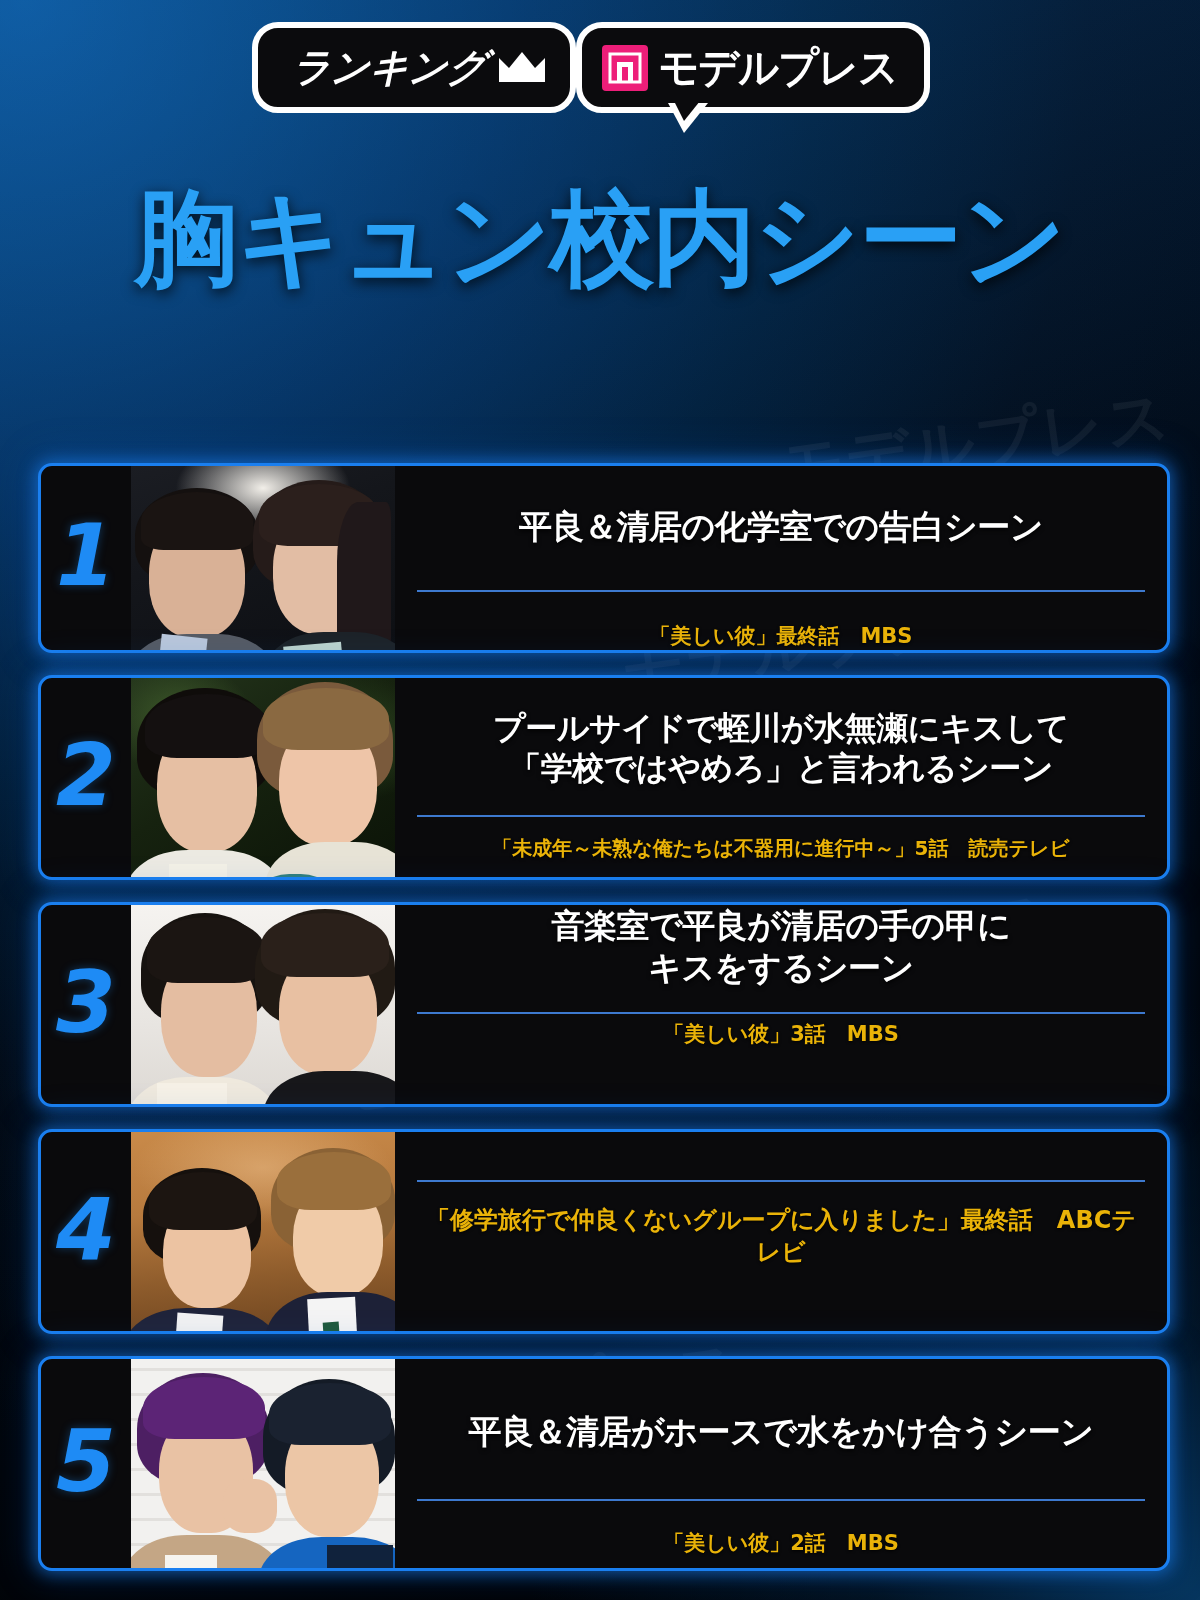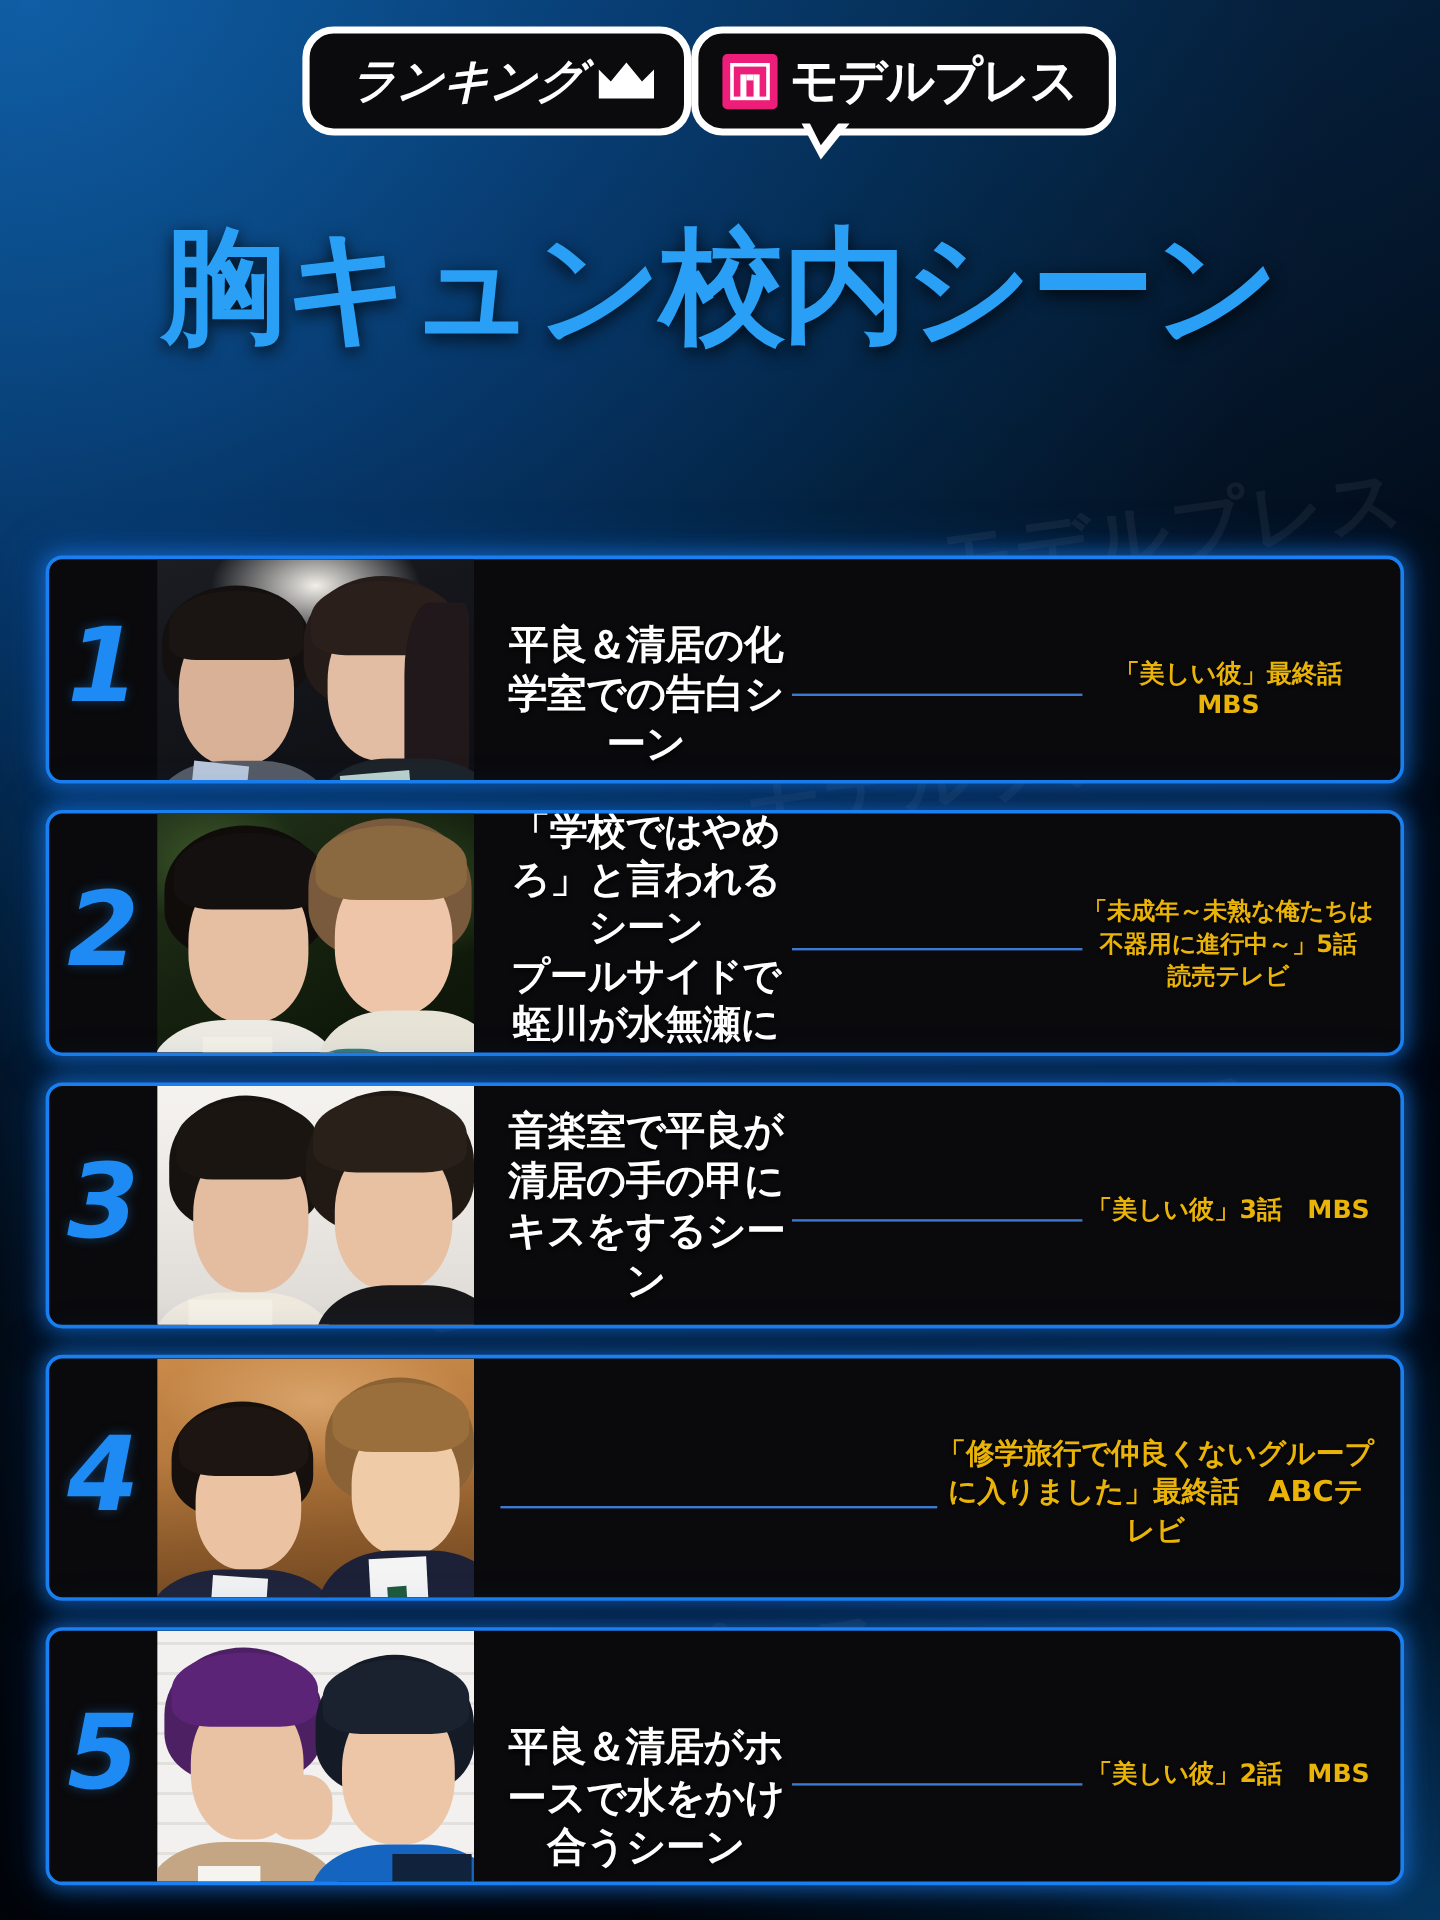--- a/index.html
+++ b/index.html
@@ -171,22 +171,22 @@
     width:264px;
     flex:0 0 264px;
     position:relative;
     overflow:hidden;
     background:#111;
   }
   .thumb .photo{ position:absolute; inset:0; }
   .card-body{
     flex:1 1 auto;
     position:relative;
-    display:flex; flex-direction:row;
-    align-items:center; justify-content:flex-end;
+    display:flex; flex-direction:column;
+    align-items:center; justify-content:flex-start;
     padding:0 22px;
   }
   .scene-title{
     color:#ffffff;
     font-weight:900;
     font-size:33px;
     line-height:1.26;
     letter-spacing:-0.5px;
     text-align:center;
     font-family:"DejaVu Sans","Liberation Sans",sans-serif;
@@ -219,21 +219,21 @@
   .card-2 .source{ margin-top:18px; font-size:20px; }
 
   .card-3 .scene-title{ }
   .card-3 .divider{ margin-top:24px; }
   .card-3 .source{ margin-top:6px; }
 
   .card-4 .scene-title{ margin-top:50px; }
   .card-4 .divider{ margin-top:48px; }
   .card-4 .source{ margin-top:22px; font-size:24px; }
 
-  .card-5 .scene-title{ margin-top:68px; }
+  .card-5 .scene-title{ margin-top:52px; }
   .card-5 .divider{ margin-top:46px; }
   .card-5 .source{ margin-top:28px; }
 
   
   .p-bg{ position:absolute; inset:0; }
   .head{ position:absolute; border-radius:48% 48% 44% 44%; }
   .hair{ position:absolute; border-radius:50% 50% 36% 36%; }
   .body-sh{ position:absolute; border-radius:40% 40% 0 0; }
 </style>
 </head>
@@ -322,22 +322,22 @@
         <div style="position:absolute;left:38px;top:186px;width:58px;height:96px;background:#f4f1e6;"></div>
         <div class="hair" style="left:126px;top:4px;width:136px;height:116px;background:#7a5a3c;"></div>
         <div class="head" style="left:148px;top:42px;width:98px;height:126px;background:#eec5a8;"></div>
         <div class="hair" style="left:132px;top:10px;width:126px;height:62px;background:#8a6941;border-radius:50% 50% 28% 28%;"></div>
         <div class="body-sh" style="left:134px;top:164px;width:150px;height:112px;background:#e7e3d6;"></div>
         <div style="position:absolute;left:116px;top:196px;width:96px;height:86px;background:#2f7f7d;border-radius:44% 44% 12% 12%;"></div>
       </div>
     </div>
     <div class="card-body">
       <div class="scene-title">
+        <div>プールサイドで蛭川が水無瀬にキスして</div>
         <div>「学校ではやめろ」と言われるシーン</div>
-        <div>プールサイドで蛭川が水無瀬にキスして</div>
       </div>
       <div class="divider"></div>
       <div class="source">「未成年～未熟な俺たちは不器用に進行中～」5話　読売テレビ</div>
     </div>
   </div>
 
   <div class="card card-3">
     <div class="rank-num">3</div>
     <div class="thumb">
       <div class="photo" style="background:linear-gradient(180deg,#f5f3f0 0%,#e8e5e1 60%,#ddd9d4 100%);">

